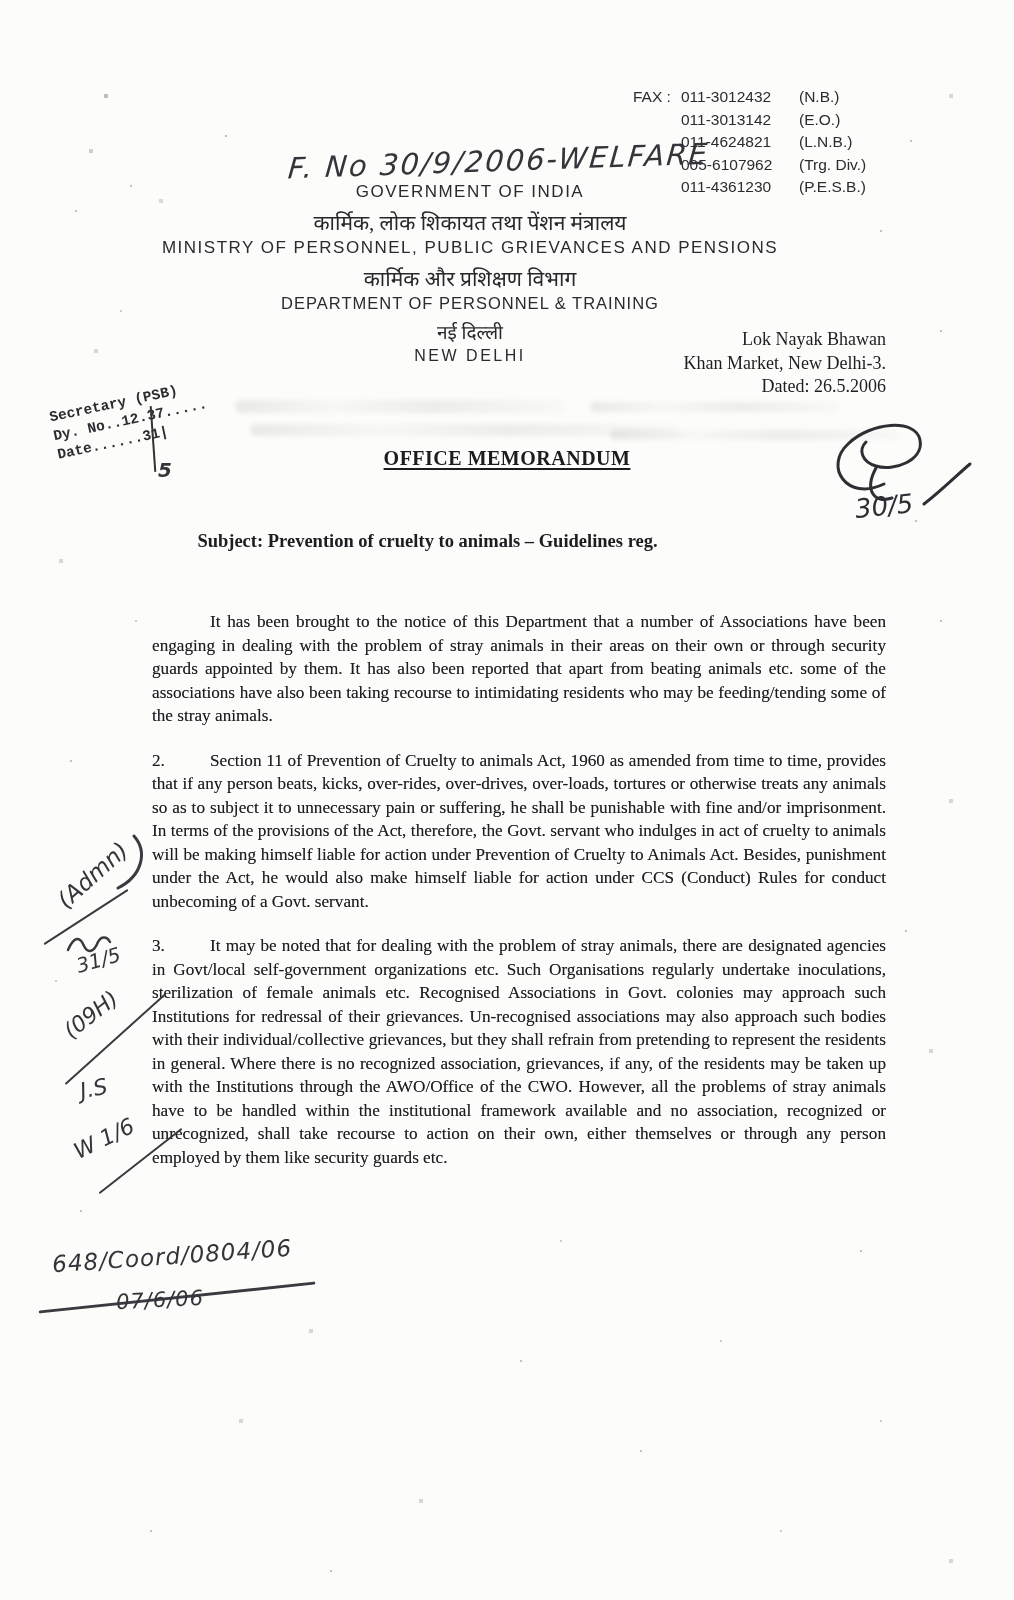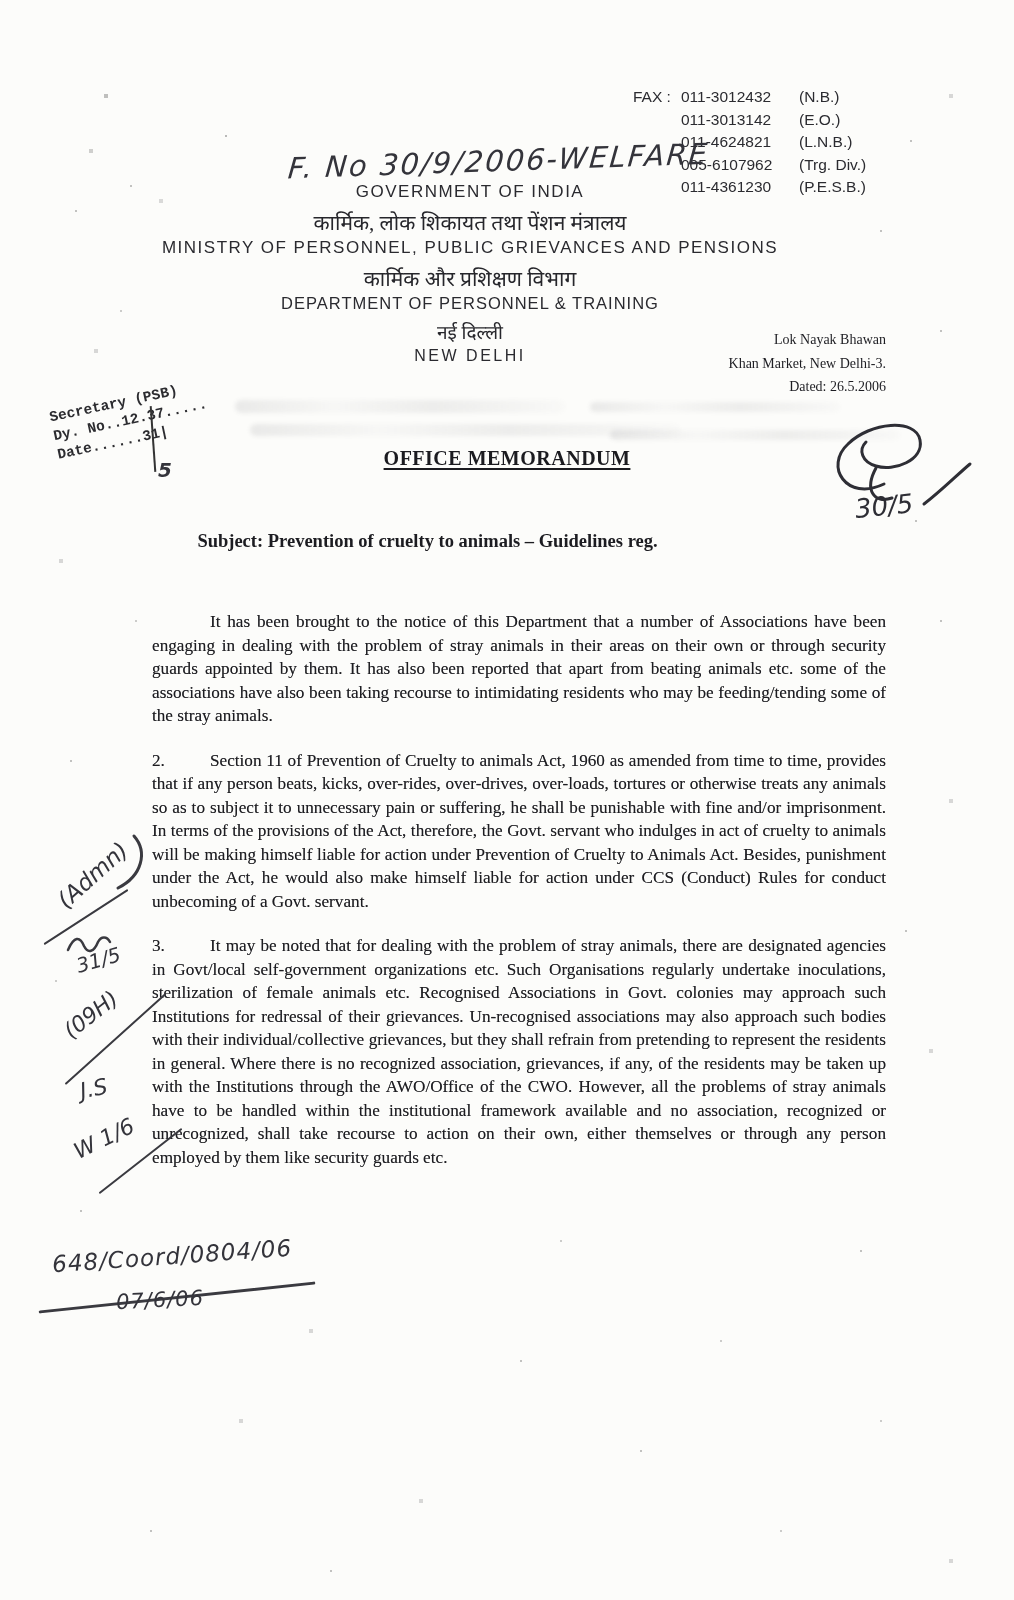--- a/index.html
+++ b/index.html
@@ -29,21 +29,21 @@
   }
   
   .letterhead { position:absolute; top:182px; left:0; width:940px; text-align:center; }
   .lh-hi   { font-size:21px; color:#26262b; margin-bottom:2px; }
   .lh-en   { font-family:"Liberation Sans", sans-serif; font-size:17px; letter-spacing:1.5px; color:#2a2a2f; margin-bottom:6px; }
   .lh-en.dept { font-size:16.5px; letter-spacing:1px; }
   .lh-hi.city { font-size:19px; margin-top:4px; }
   .lh-en.city { font-size:16px; letter-spacing:2.5px; }
   
   .address { position:absolute; top:328px; left:600px; width:286px; text-align:right;
-    font-size:14px; line-height:23.5px; color:#1d1d22; }
+    font-size:18px; line-height:23.5px; color:#1d1d22; }
   
   .stamp {
     position:absolute; top:392px; left:52px; transform:rotate(-12deg);
     font-family:"Liberation Mono", monospace; font-weight:bold;
     font-size:14.5px; line-height:19px; color:#2c2c30; white-space:nowrap;
   }
   .stamp-bar { position:absolute; top:406px; left:152px; width:2px; height:66px;
     background:#333; transform:rotate(-4deg); }
   .stamp-five { top:458px; left:158px; font-size:20px; font-weight:bold; }
   

